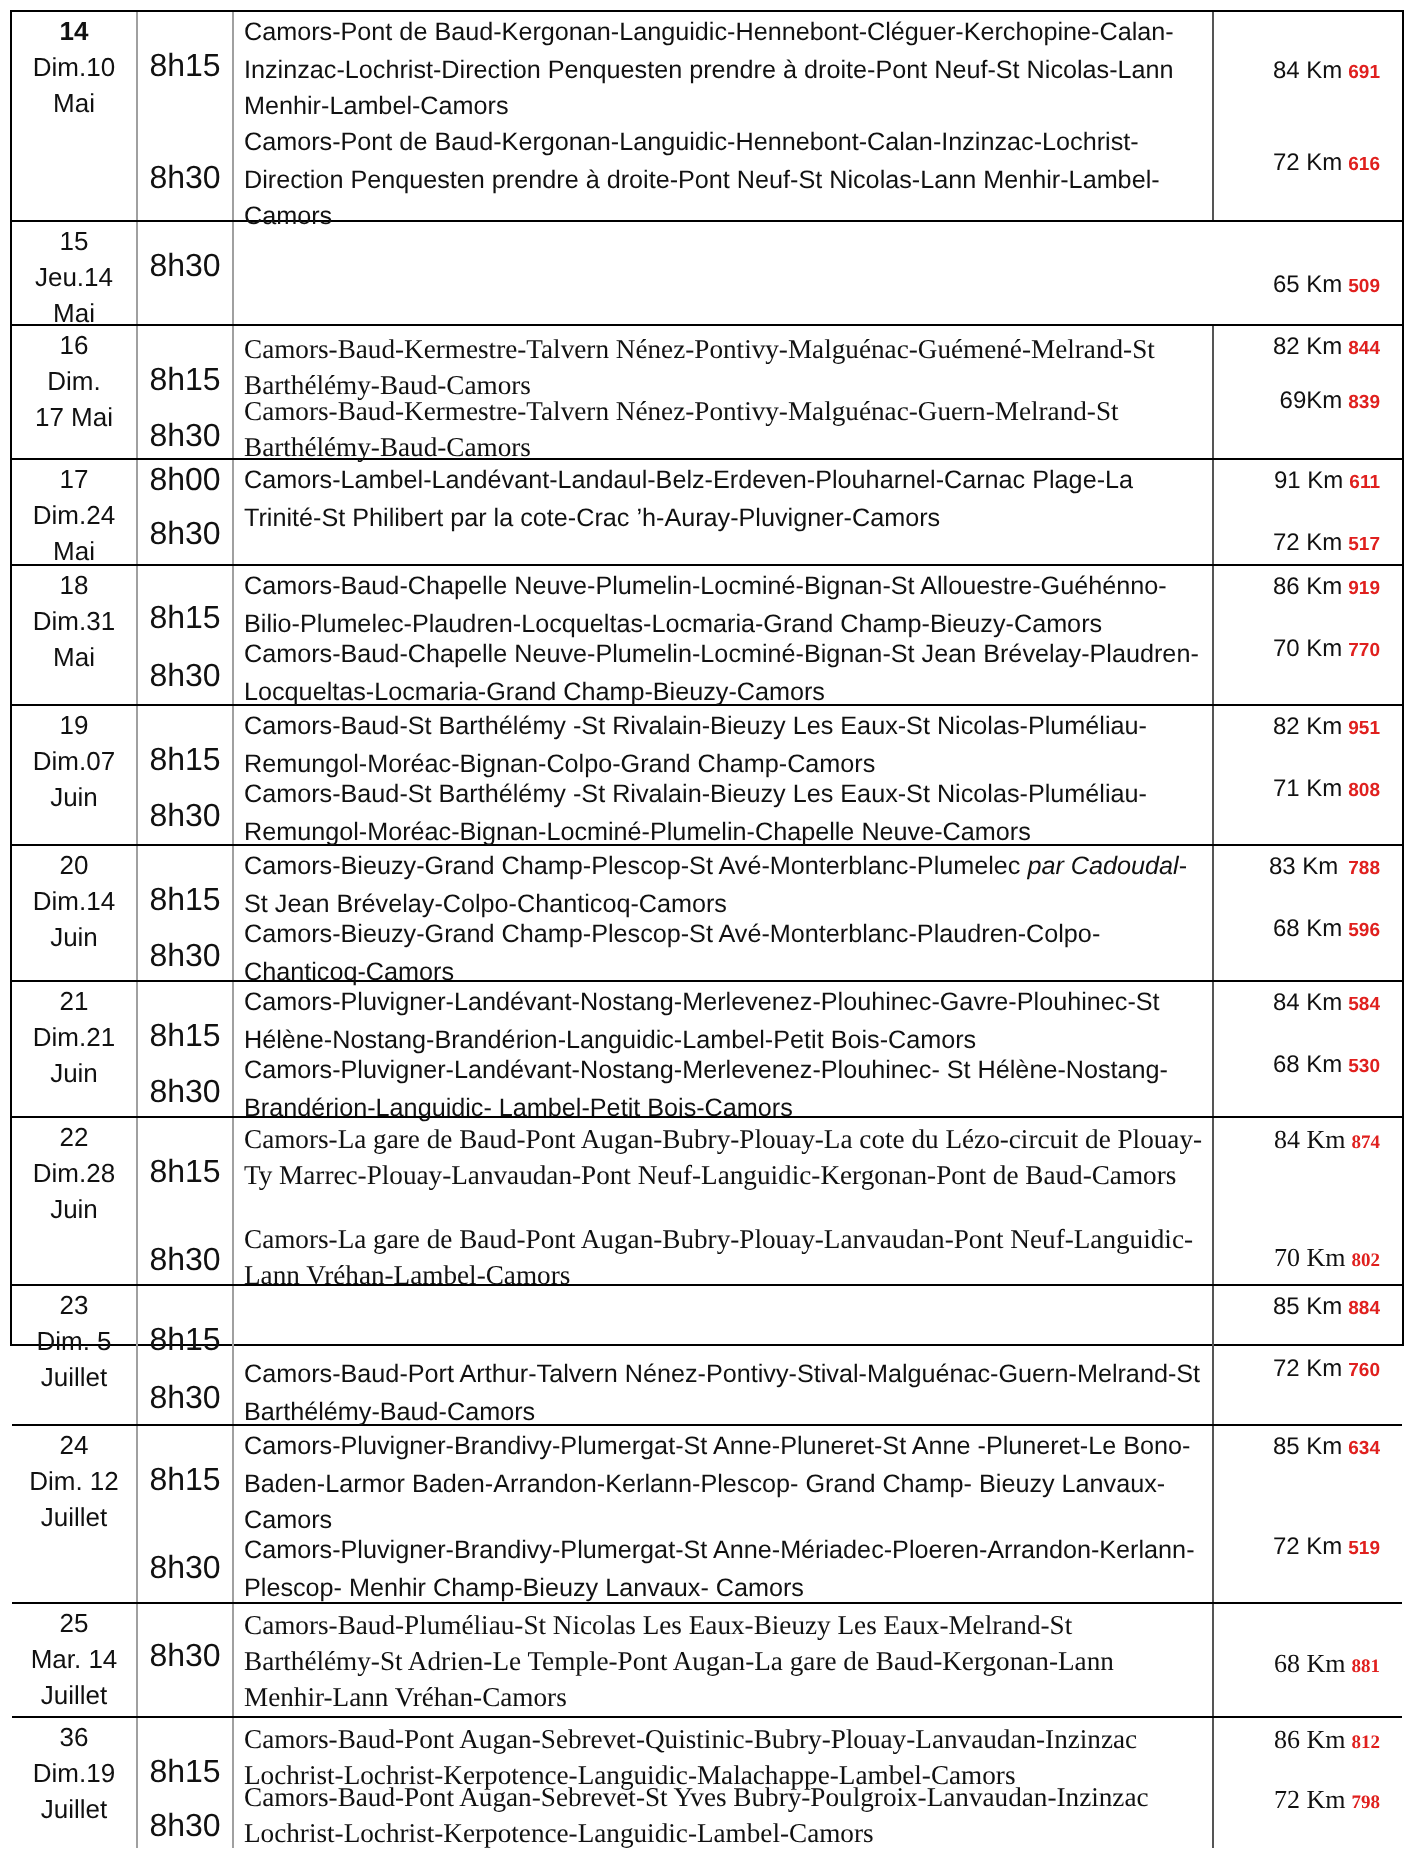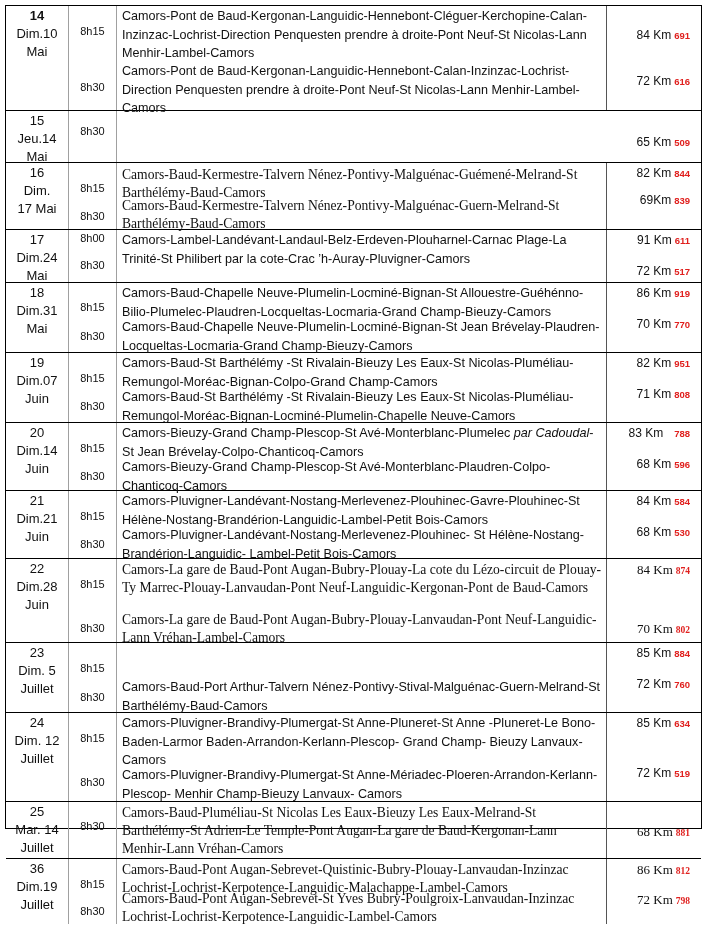--- a/index.html
+++ b/index.html
@@ -2,36 +2,36 @@
 <html><head>
 <meta charset="utf-8">
 <style>
   html,body{margin:0;padding:0;background:#fff;}
   body{width:706px;height:928px;position:relative;overflow:hidden;font-family:"Liberation Sans",sans-serif;color:#111;}
   #tbl{position:absolute;left:5px;top:5px;width:697px;border:1.5px solid #000;box-sizing:border-box;}
   .row{position:absolute;left:0;width:100%;border-bottom:1.5px solid #000;box-sizing:border-box;}
   .row:last-child{border-bottom:none;}
   .c{position:absolute;top:0;bottom:0;box-sizing:border-box;}
   .c-id{left:0;width:63px;border-right:1.5px solid #a0a0a0;text-align:center;font-size:13px;line-height:18px;padding-top:1px;}
-  .c-time{left:63px;width:48px;border-right:1.5px solid #a0a0a0;font-size:11px;}
+  .c-time{left:63px;width:48px;border-right:1.5px solid #a0a0a0;font-size:16px;}
   .c-route{left:111px;width:490px;border-right:1.5px solid #555;font-size:12.6px;padding-left:5px;}
   .c-dist{left:601px;width:93px;font-size:12px;}
   .t{position:absolute;left:0;width:100%;text-align:center;}
   .r{position:absolute;left:5px;right:2px;line-height:18.5px;white-space:normal;}
   .serif .r{font-family:"Liberation Serif",serif;font-size:13.6px;line-height:18px;}
   .d{position:absolute;right:10px;white-space:nowrap;}
   .d .code{color:#e0201e;font-size:9.5px;font-weight:bold;margin-left:3px;}
-  .d.tight .code{margin-left:11px;}
+  .d.tight .code{margin-left:5px;}
   .red{color:#e0201e;}
   .it{font-style:italic;}
 </style>
 </head>
 <body>
 
-<div id="tbl" style="height:824px;">
+<div id="tbl" style="height:668px;">
 
   <div class="row" style="top:0;height:105px;">
     <div class="c c-id">
       <div style="font-weight:bold;">14</div>
       <div>Dim.10</div>
       <div>Mai</div>
     </div>
     <div class="c c-time">
       <div class="t" style="top:19px">8h15</div>
       <div class="t" style="top:75px">8h30</div>

